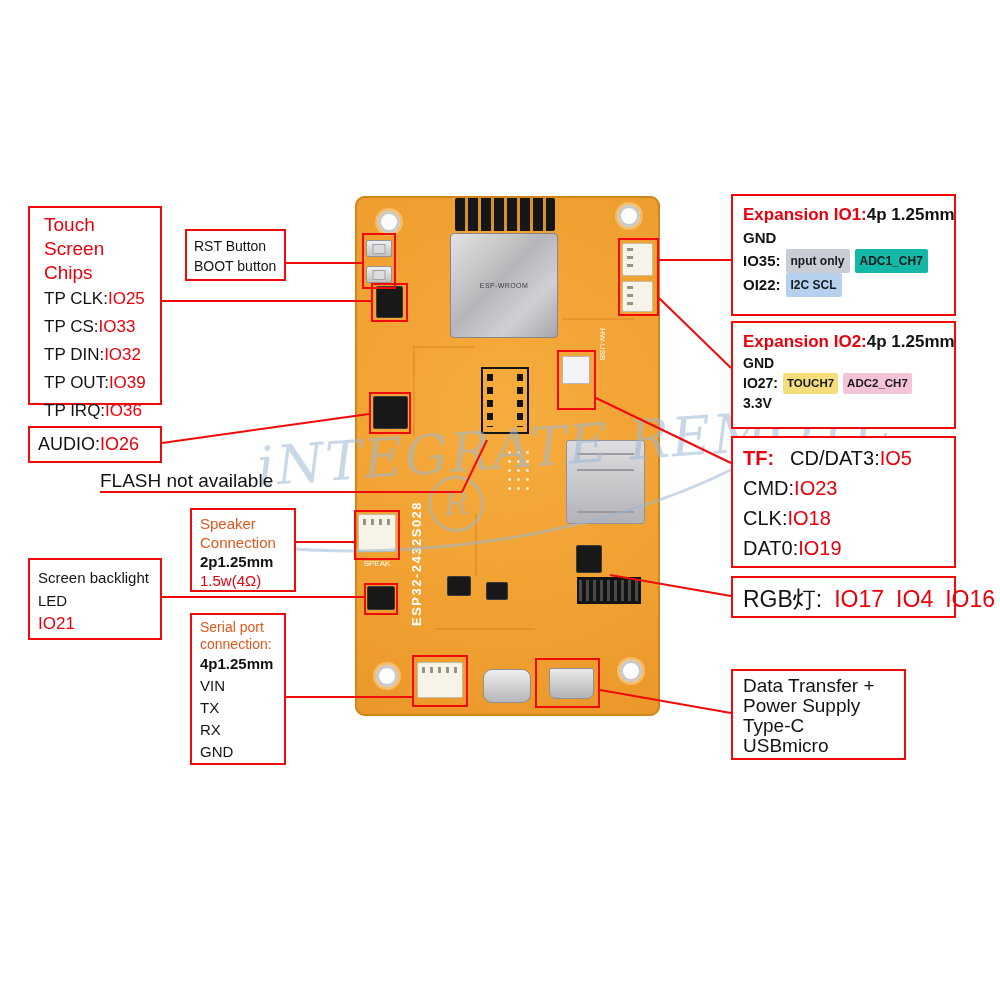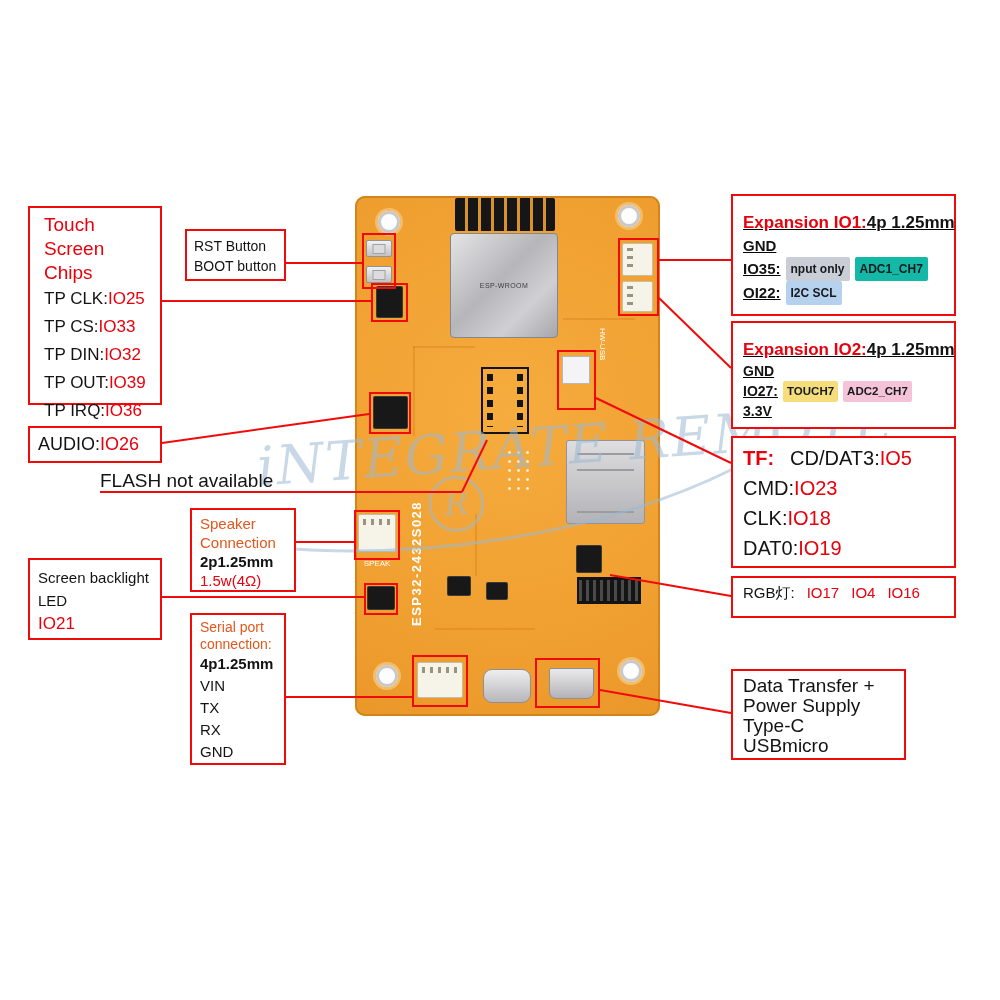--- a/index.html
+++ b/index.html
@@ -31,33 +31,33 @@
 
   .backlight-box { left:28px; top:558px; width:134px; height:82px; padding:6px 8px; }
   .backlight-box .row { font-size:15px; line-height:23px; color:#131313; }
   .backlight-box .io { font-size:17px; line-height:24px; }
 
   .serial-box { left:190px; top:613px; width:96px; height:152px; padding:4px 8px; }
   .serial-box .trow { font-size:14px; line-height:17px; }
   .serial-box .spec { font-size:15px; line-height:22px; }
   .serial-box .prow { font-size:15px; line-height:22px; color:#131313; }
 
-  .exp-box { width:225px; padding:14px 10px;text-decoration:underline; }
+  .exp-box { width:225px; padding:6px 10px; }
   .exp1-box { left:731px; top:194px; height:122px; }
   .exp2-box { left:731px; top:321px; height:108px; }
   .exp-box .ttl { font-size:17px; line-height:25px; font-weight:bold; white-space:nowrap; }
   .exp1-box .row { font-size:15px; line-height:22px; font-weight:bold; color:#131313; white-space:nowrap; }
   .exp2-box .row { font-size:14px; line-height:19px; font-weight:bold; color:#131313; white-space:nowrap; }
   .exp2-box .tag { font-size:11.5px; padding:1px 4px; }
 
   .tf-box { left:731px; top:436px; width:225px; height:132px; padding:5px 10px; }
   .tf-box .row { font-size:20px; line-height:30px; white-space:nowrap; }
   .tf-box .tft { font-weight:bold; margin-right:16px; }
 
-  .rgb-box { left:731px; top:576px; width:225px; height:42px; padding:6px 10px; font-size:15px; white-space:nowrap; }
+  .rgb-box { left:731px; top:576px; width:225px; height:42px; padding:6px 10px; font-size:23px; white-space:nowrap; }
   .rgb-box .val { margin-left:12px; }
 
   .usb-box { left:731px; top:669px; width:175px; height:91px; padding:5px 10px; }
   .usb-box .row { font-size:19px; line-height:20px; color:#131313; }
 
   
   .rbox { position:absolute; border:2px solid #f10a0a; z-index:3; background:transparent; }
 
   
   .lines { position:absolute; left:0; top:0; z-index:3; pointer-events:none; }

